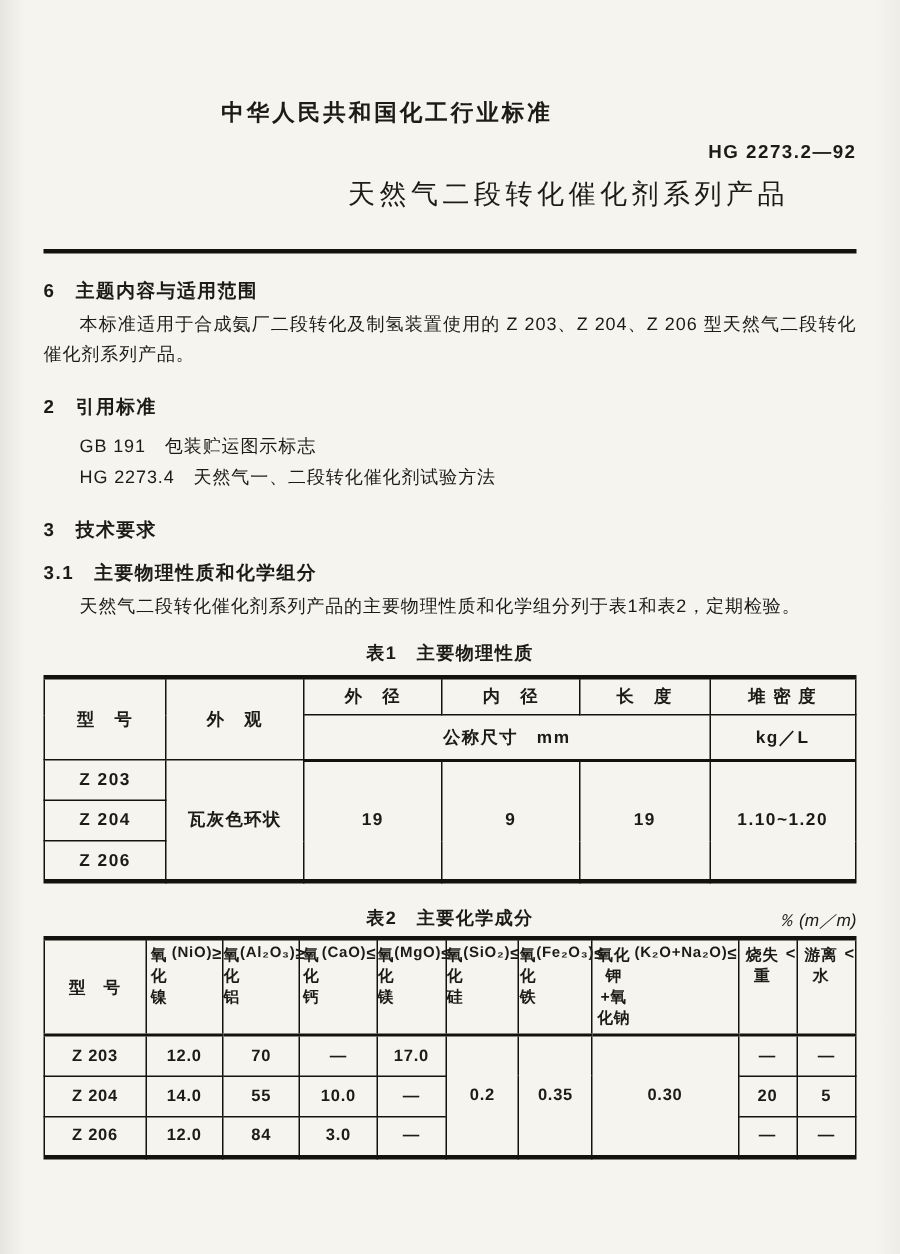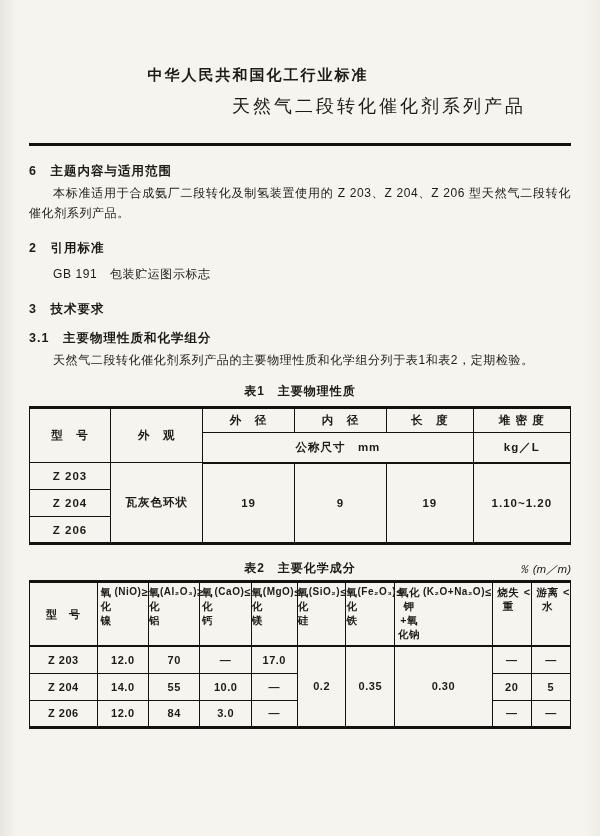--- a/index.html
+++ b/index.html
@@ -41,28 +41,30 @@
   .hcell .nm { font-size:10.5px; }
   .hcell .fm { font-size:10px; font-weight:bold; }
   .hcell .sy { font-size:11px; }
 </style>
 </head>
 <body>
 
 <div class="page">
 
   <div class="org-title">中华人民共和国化工行业标准</div>
+  <div class="std-no">HG 2273.2—92</div>
   <div class="doc-title">天然气二段转化催化剂系列产品</div>
   <div class="rule-top"></div>
 
   <div class="sec-h">6　主题内容与适用范围</div>
   <div class="para">本标准适用于合成氨厂二段转化及制氢装置使用的 Z 203、Z 204、Z 206 型天然气二段转化催化剂系列产品。</div>
 
   <div class="sec-h">2　引用标准</div>
   <div class="ref-line" style="margin-top:8px;">GB 191　包装贮运图示标志</div>
+  <div class="ref-line">HG 2273.4　天然气一、二段转化催化剂试验方法</div>
 
   <div class="sec-h">3　技术要求</div>
   <div class="sec-h" style="margin-top:12px;">3.1　主要物理性质和化学组分</div>
   <div class="para">天然气二段转化催化剂系列产品的主要物理性质和化学组分列于表1和表2，定期检验。</div>
 
   <div class="t-caption t1-caption">表1　主要物理性质</div>
 
   <table class="t1">
     <colgroup>
       <col style="width:15%">

